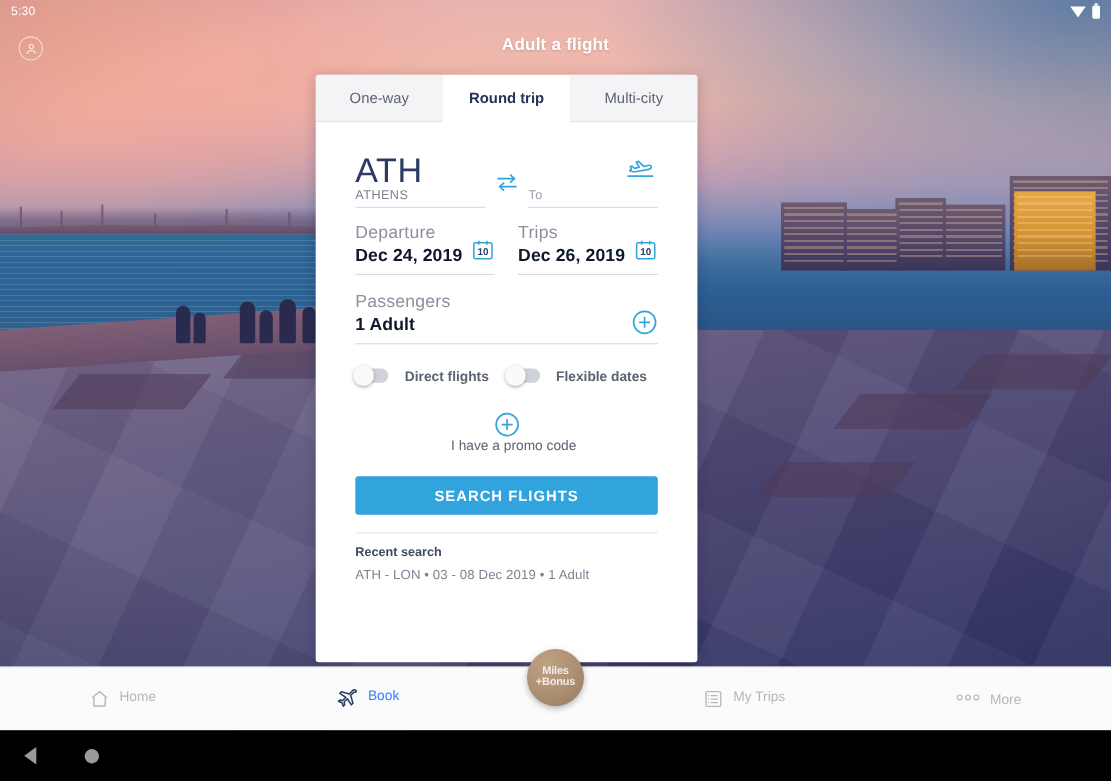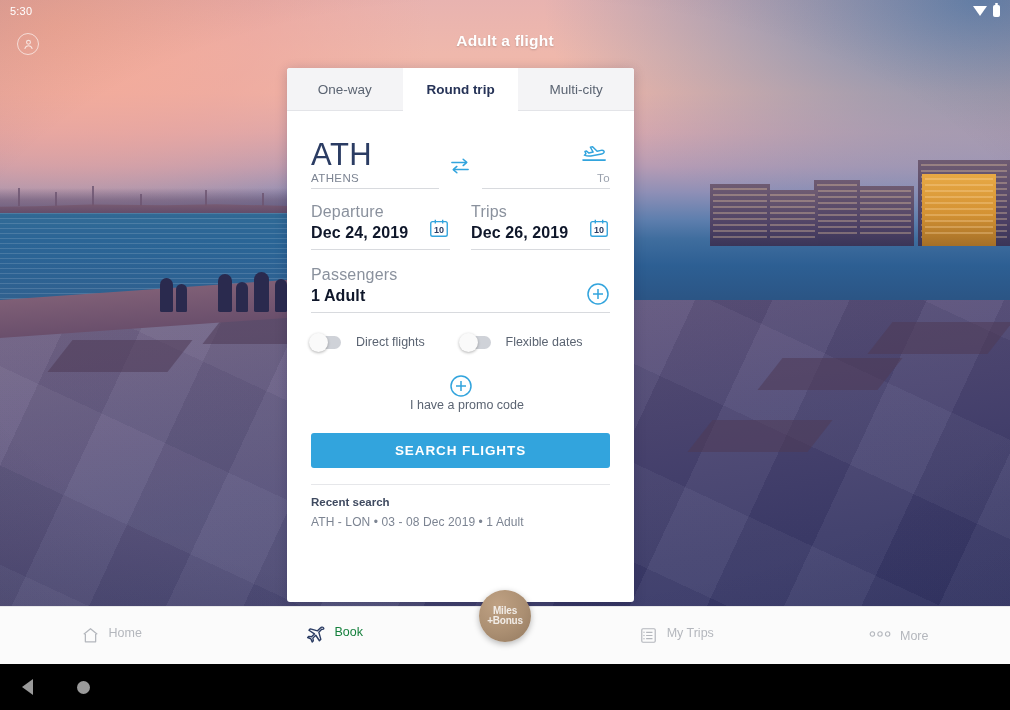--- a/index.html
+++ b/index.html
@@ -172,37 +172,37 @@
     flex: 1; display: flex; align-items: center; justify-content: center;
     background: #f4f4f6; color: #5b6472;
     font-size: 13.5px;
     border-bottom: 1px solid #e3e4e8;
   }
   .tab.active {
     background: #ffffff; color: #263357; font-weight: bold;
     border-bottom: 1px solid #ffffff;
   }
 
-  .card-body { padding: 0 24px; }
+  .card-body { padding: 0 36px; }
 
   
   .route {
     display: flex; align-items: flex-end;
     margin-top: 16px; height: 62px;
   }
   .route-col { position: relative; width: 186px; }
   .route-code {
     font-size: 31px; color: #2b3c63; letter-spacing: .5px;
     line-height: 34px; font-weight: normal;
   }
   .route-sub {
     font-size: 11.5px; color: #7c8492; letter-spacing: .4px;
     padding-bottom: 4px;
   }
-  .route-sub.right { text-align: right; color: #9aa1ad; }
+  .route-sub.right { color: #9aa1ad; }
   .route-underline {
     border-bottom: 1px solid #d8dade;
   }
   .swap-btn {
     width: 63px; display:flex; align-items:center; justify-content:center;
     padding-bottom: 14px;
   }
   .plane-dest { height: 34px; display:flex; align-items:center; justify-content:flex-end; }
 
   
@@ -211,21 +211,21 @@
   .field-label { font-size: 16px; color: #8a919d; letter-spacing: .2px; }
   .field-value { font-size: 16px; color: #0f172a; font-weight: bold; margin-top: 3px; letter-spacing: .1px; }
   .field-icon { position: absolute; right: 0; bottom: 6px; }
 
   
   .pax { margin-top: 16px; position: relative; padding-bottom: 7px; border-bottom: 1px solid #d8dade; }
   .pax .field-icon { right: 0; bottom: 2px; }
 
   
   .toggles { display: flex; margin-top: 22px; }
-  .toggle-group { display: flex; align-items: flex-end; width: 198px; }
+  .toggle-group { display: flex; align-items: flex-start; width: 198px; font-weight: bold; }
   .switch {
     width: 30px; height: 13px; border-radius: 7px;
     background: #cfd2d8; position: relative; flex: none;
   }
   .switch .knob {
     position: absolute; left: -2px; top: -3px;
     width: 19px; height: 19px; border-radius: 50%;
     background: #fafafa; box-shadow: 0 1px 3px rgba(0,0,0,.30);
   }
   .toggle-label { font-size: 12.5px; color: #5b6472; margin-left: 15px; }
@@ -250,21 +250,21 @@
   
   .bottomnav {
     position: absolute; left: 0; bottom: 46px; width: 100%; height: 58px;
     background: #fbfbfb; border-top: 1px solid #e8e8ea;
     display: flex; align-items: center; z-index: 28;
   }
   .nav-item {
     flex: 1; display: flex; align-items: flex-start; justify-content: center; gap: 9px;
     color: #b4b7bd; font-size: 12.5px;
   }
-  .nav-item.active { color: #15803d; }
+  .nav-item.active { color: #3b82f6; }
   .nav-spacer { width: 120px; flex: none; }
   .miles-badge {
     position: absolute; left: 50%; top: -17px; transform: translateX(-50%);
     width: 52px; height: 52px; border-radius: 50%;
     background: radial-gradient(circle at 35% 28%, #bfa183 0%, #ab8f72 55%, #93795f 100%);
     box-shadow: 0 2px 6px rgba(0,0,0,.28);
     display: flex; align-items: center; justify-content: center;
     z-index: 32;
   }
   .miles-badge span {

